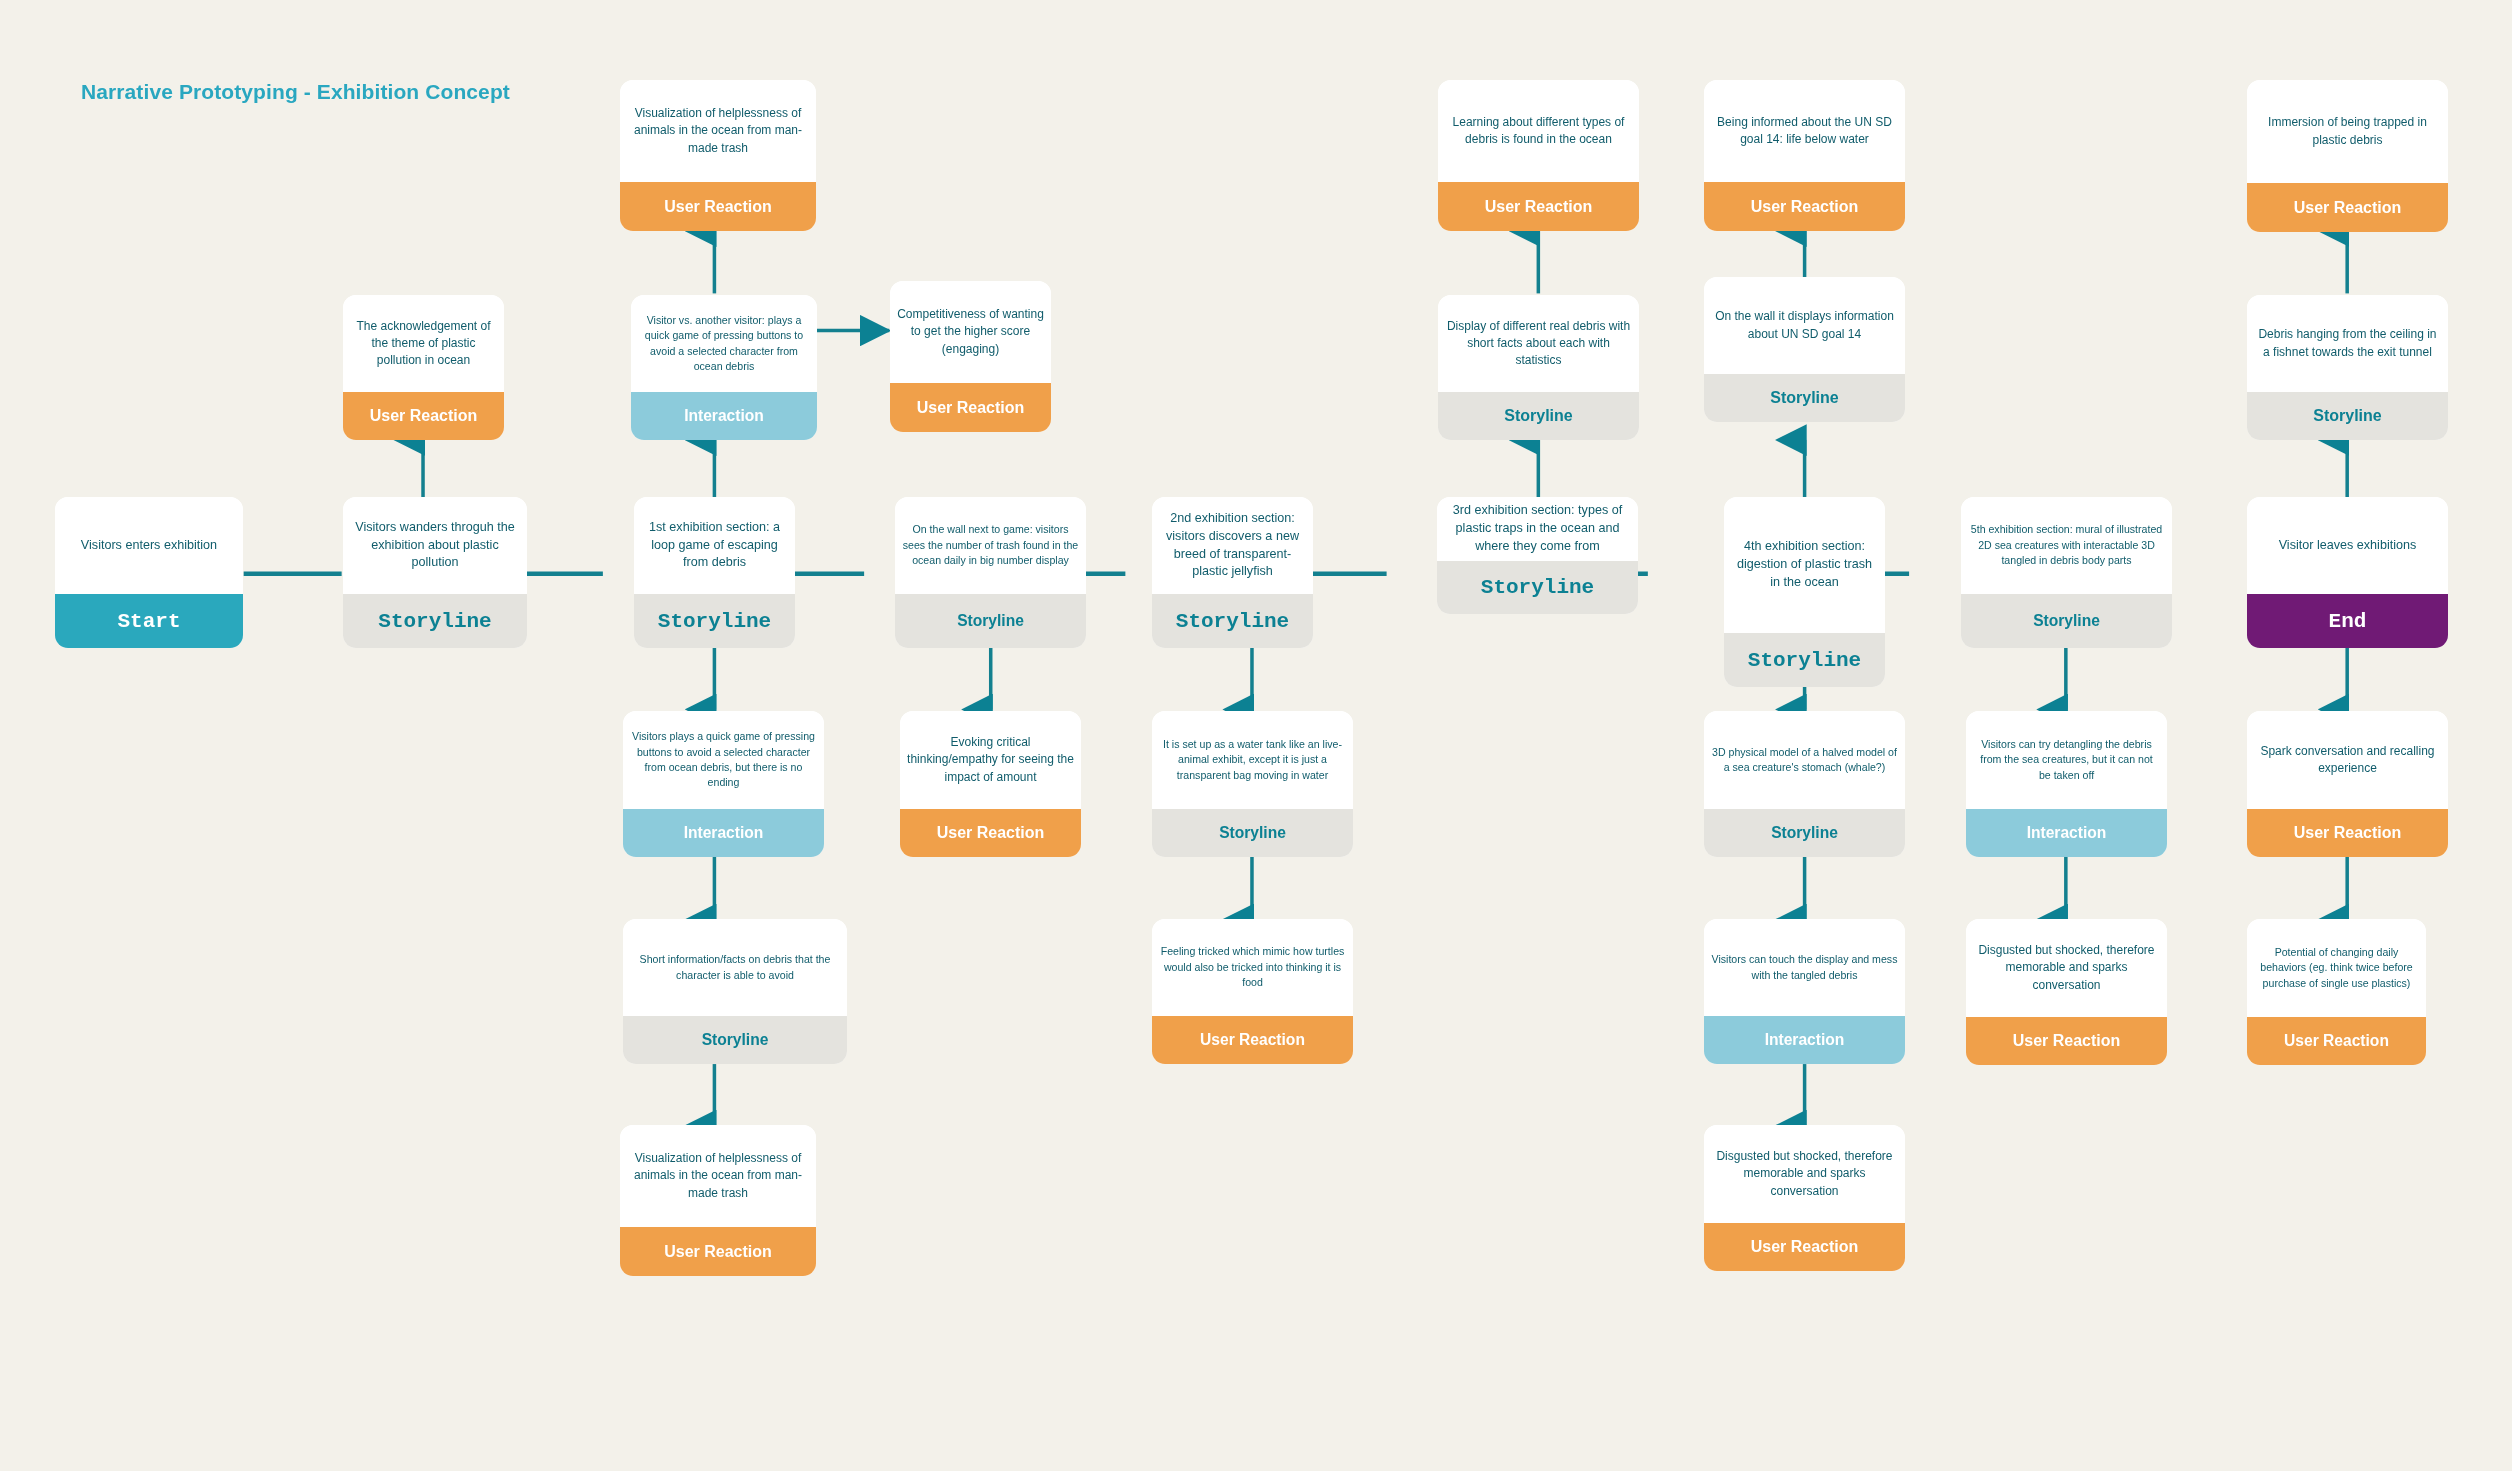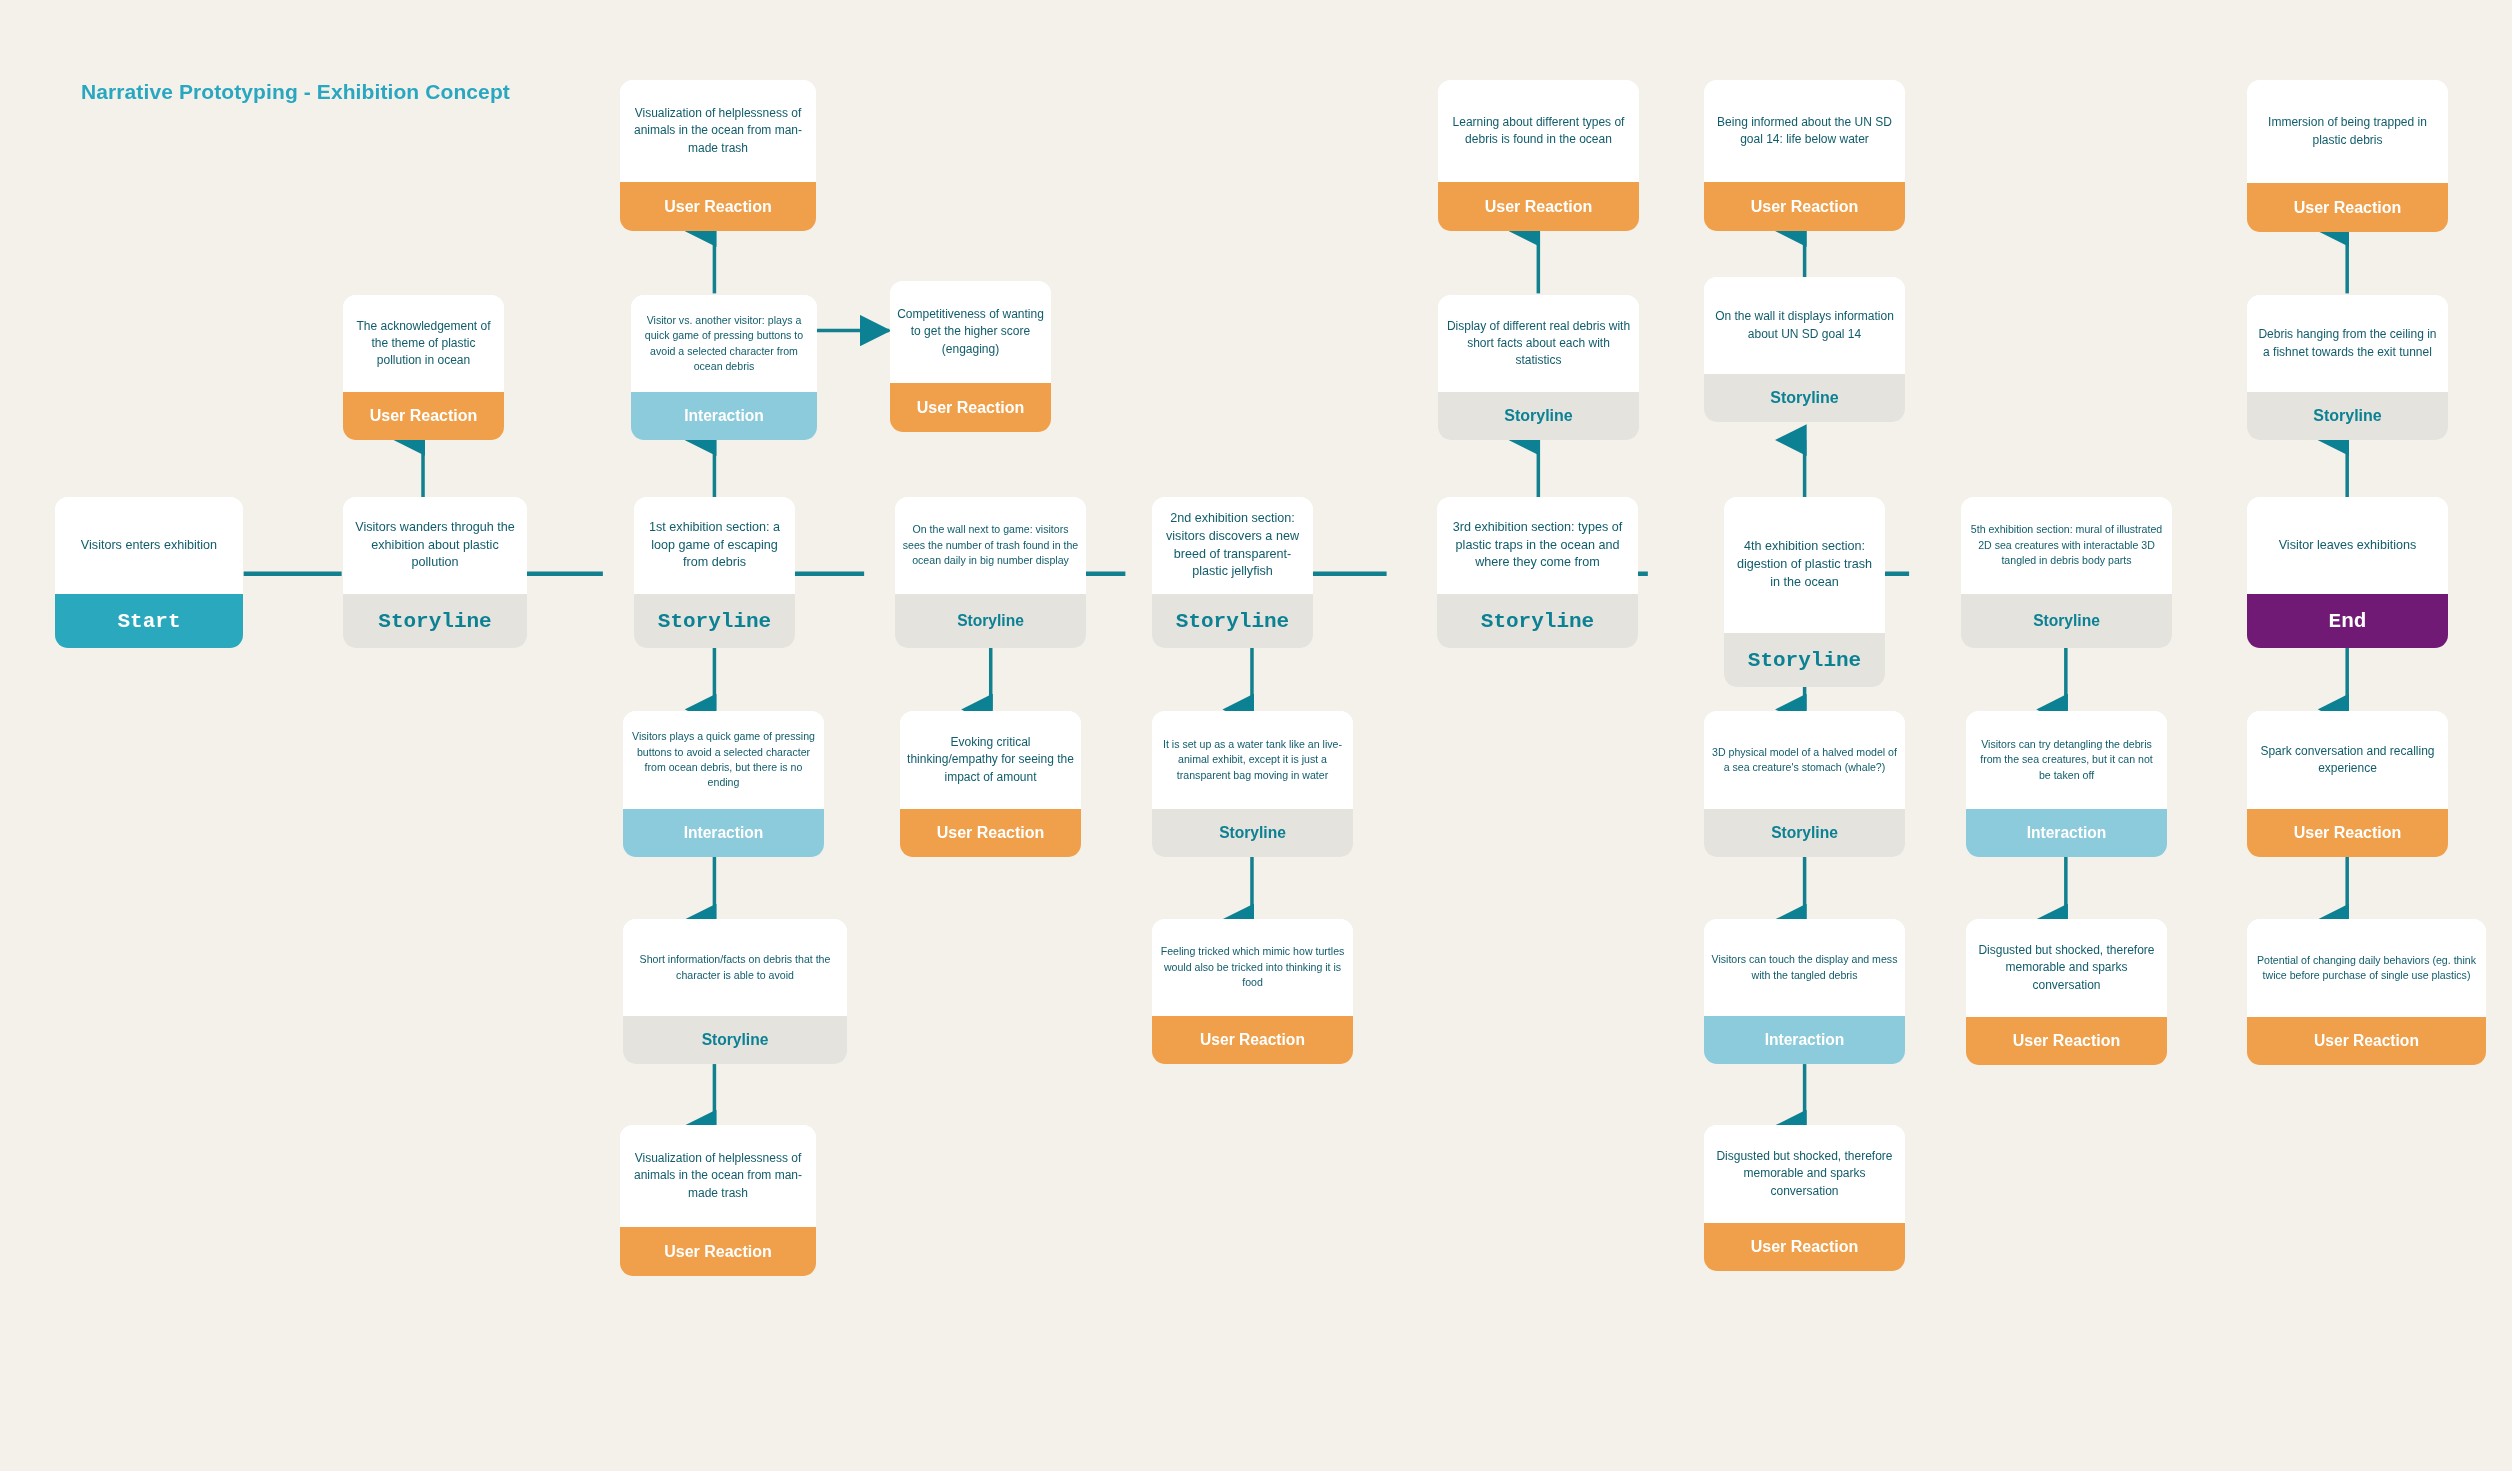--- a/index.html
+++ b/index.html
@@ -175,21 +175,21 @@
     <div class="foot" style="height:54px;">Storyline</div>
   </div>
 
   <div class="node t-story sz-main" style="left:1152px; top:497px; width:161px; height:151px;">
     <div class="body">
       <span>2nd exhibition section: visitors discovers a new breed of transparent-plastic jellyfish</span>
       </div>
     <div class="foot" style="height:54px;">Storyline</div>
   </div>
 
-  <div class="node t-story sz-main" style="left:1437px; top:497px; width:201px; height:151px;">
+  <div class="node t-story sz-main" style="left:1437px; top:497px; width:201px; height:117px;">
     <div class="body">
       <span>3rd exhibition section: types of plastic traps in the ocean and where they come from</span>
       </div>
     <div class="foot" style="height:54px;">Storyline</div>
   </div>
 
   <div class="node t-story sz-main" style="left:1724px; top:497px; width:161px; height:190px;">
     <div class="body">
       <span>4th exhibition section: digestion of plastic trash in the ocean</span>
       </div>
@@ -357,21 +357,21 @@
     <div class="foot" style="height:49px;">User Reaction</div>
   </div>
 
   <div class="node t-react sz-sub" style="left:2247px; top:711px; width:201px; height:146px;">
     <div class="body">
       <span>Spark conversation and recalling experience</span>
       </div>
     <div class="foot" style="height:48px;">User Reaction</div>
   </div>
 
-  <div class="node t-react sz-tiny" style="left:2247px; top:919px; width:239px; height:146px;">
+  <div class="node t-react sz-tiny" style="left:2247px; top:919px; width:179px; height:146px;">
     <div class="body">
       <span>Potential of changing daily behaviors (eg. think twice before purchase of single use plastics)</span>
       </div>
     <div class="foot" style="height:48px;">User Reaction</div>
   </div>
 
 </div>
 
 
 </body></html>

